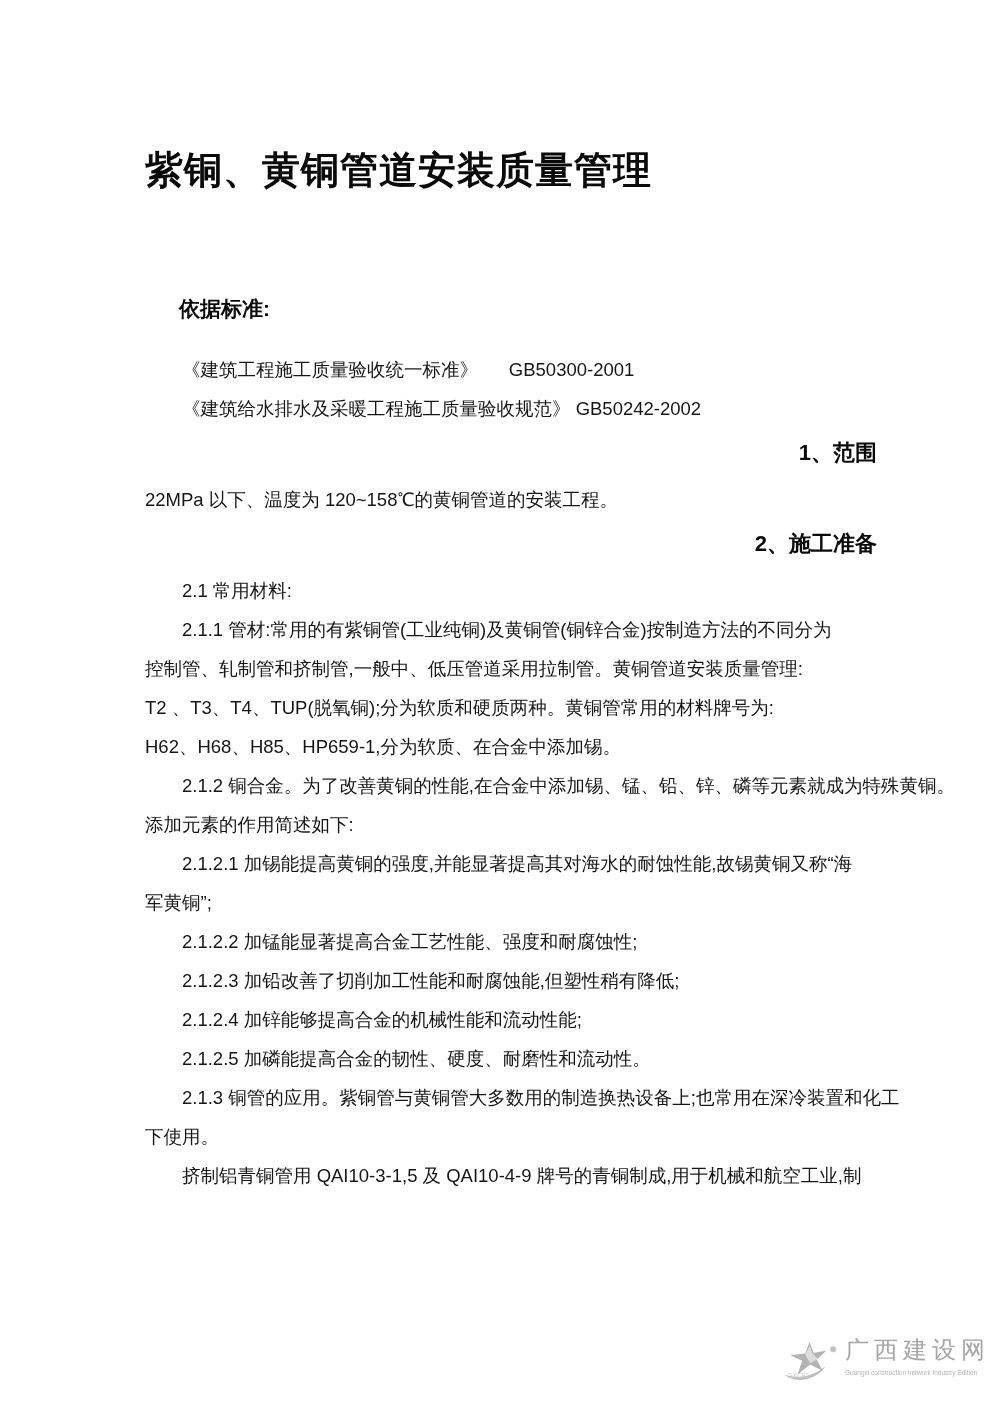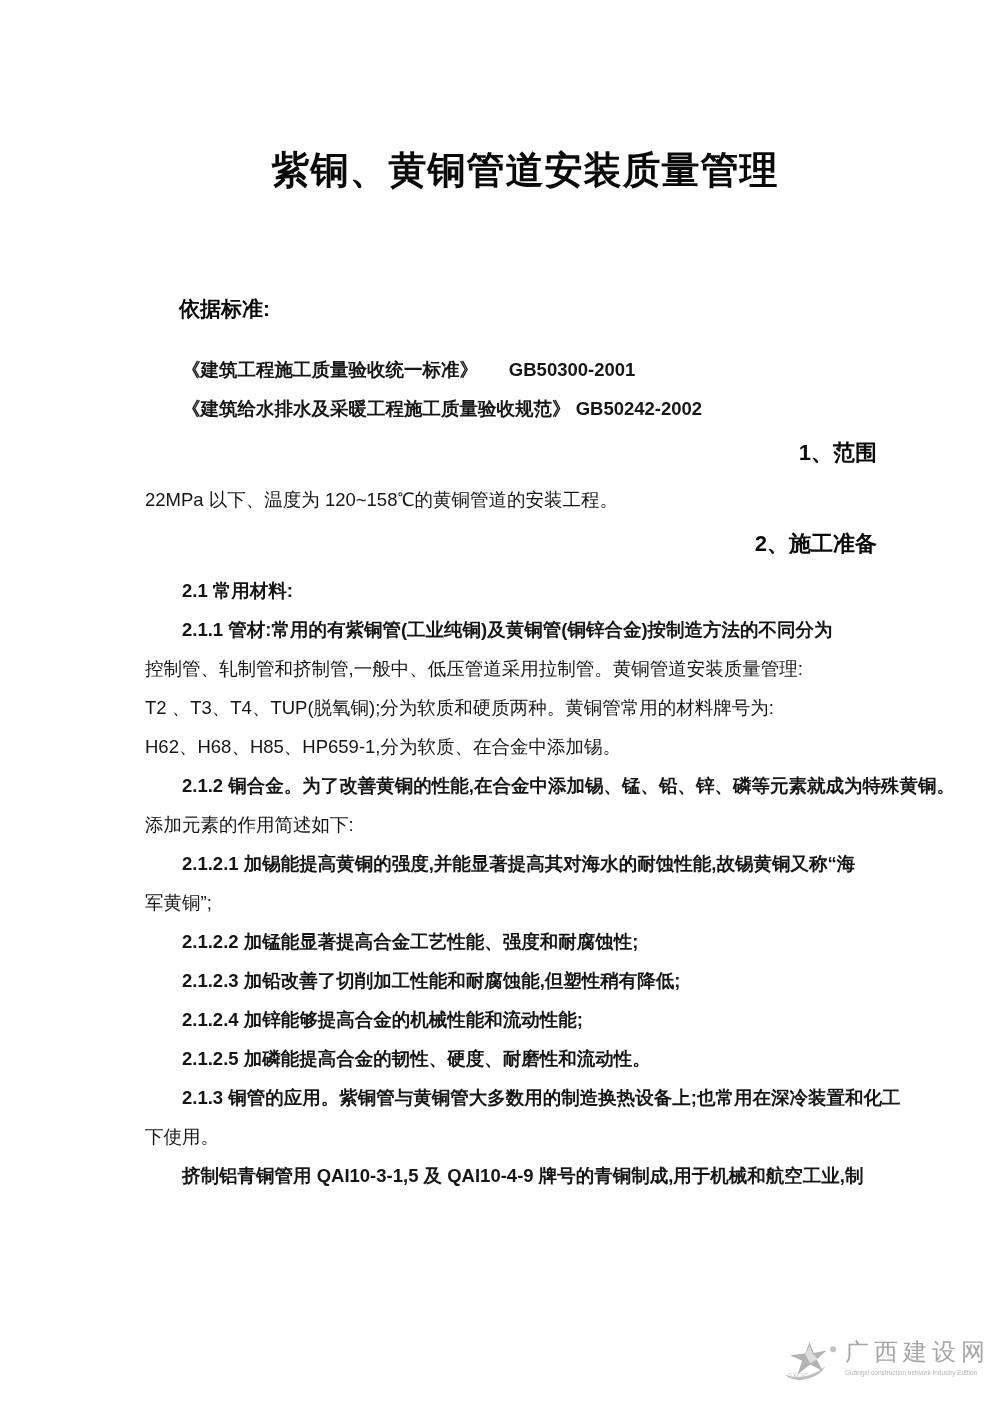--- a/index.html
+++ b/index.html
@@ -15,21 +15,20 @@
     position: absolute;
     left: 145px; top: 0;
     width: 760px; height: 1403px;
   }
   .doc-title {
     margin-top: 148px;
     font-size: 38px;
     font-weight: bold;
     line-height: 44px;
     letter-spacing: 1px;
-    text-align: center;
     white-space: pre;
     color: #0a0a0a;
   }
   .doc-body { width: 732px; }
   .heading-major {
     font-size: 21px;
     font-weight: bold;
     line-height: 30px;
     margin: 102px 0 26px;
     padding-left: 34px;
@@ -45,33 +44,33 @@
     white-space: pre;
     color: #0a0a0a;
     text-align: right;
   }
   .line {
     font-size: 18.5px;
     line-height: 39px;
     white-space: pre;
     color: #161616;
   }
-  .line.indent { padding-left: 37px; font-weight: bold; }
+  .line.indent { padding-left: 37px; }
 
   .watermark {
     position: absolute;
     left: 778px; top: 1330px;
     width: 212px; height: 68px;
     display: flex;
     align-items: flex-start;
   }
   .wm-star { display: block; margin-top: 4px; }
   .wm-text { margin-left: 4px; margin-top: 8px; }
   .wm-cn {
-    font-family: Liberation Sans, sans-serif;
+    font-family: Liberation Mono, monospace;
     font-size: 24px;
     line-height: 28px;
     letter-spacing: 5px;
     color: #a6a6a6;
     white-space: pre;
     text-align: center;
   }
   .wm-en {
     font-size: 6.5px;
     line-height: 9px;

